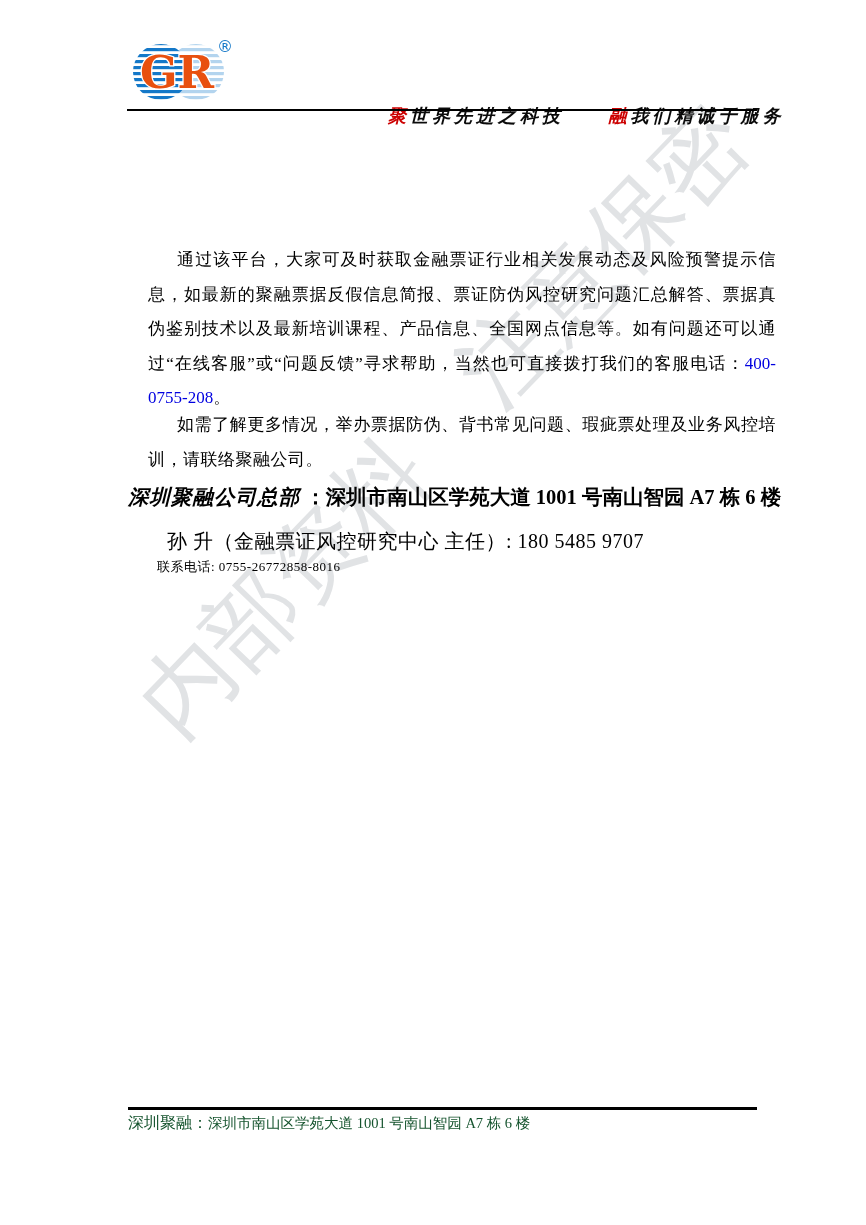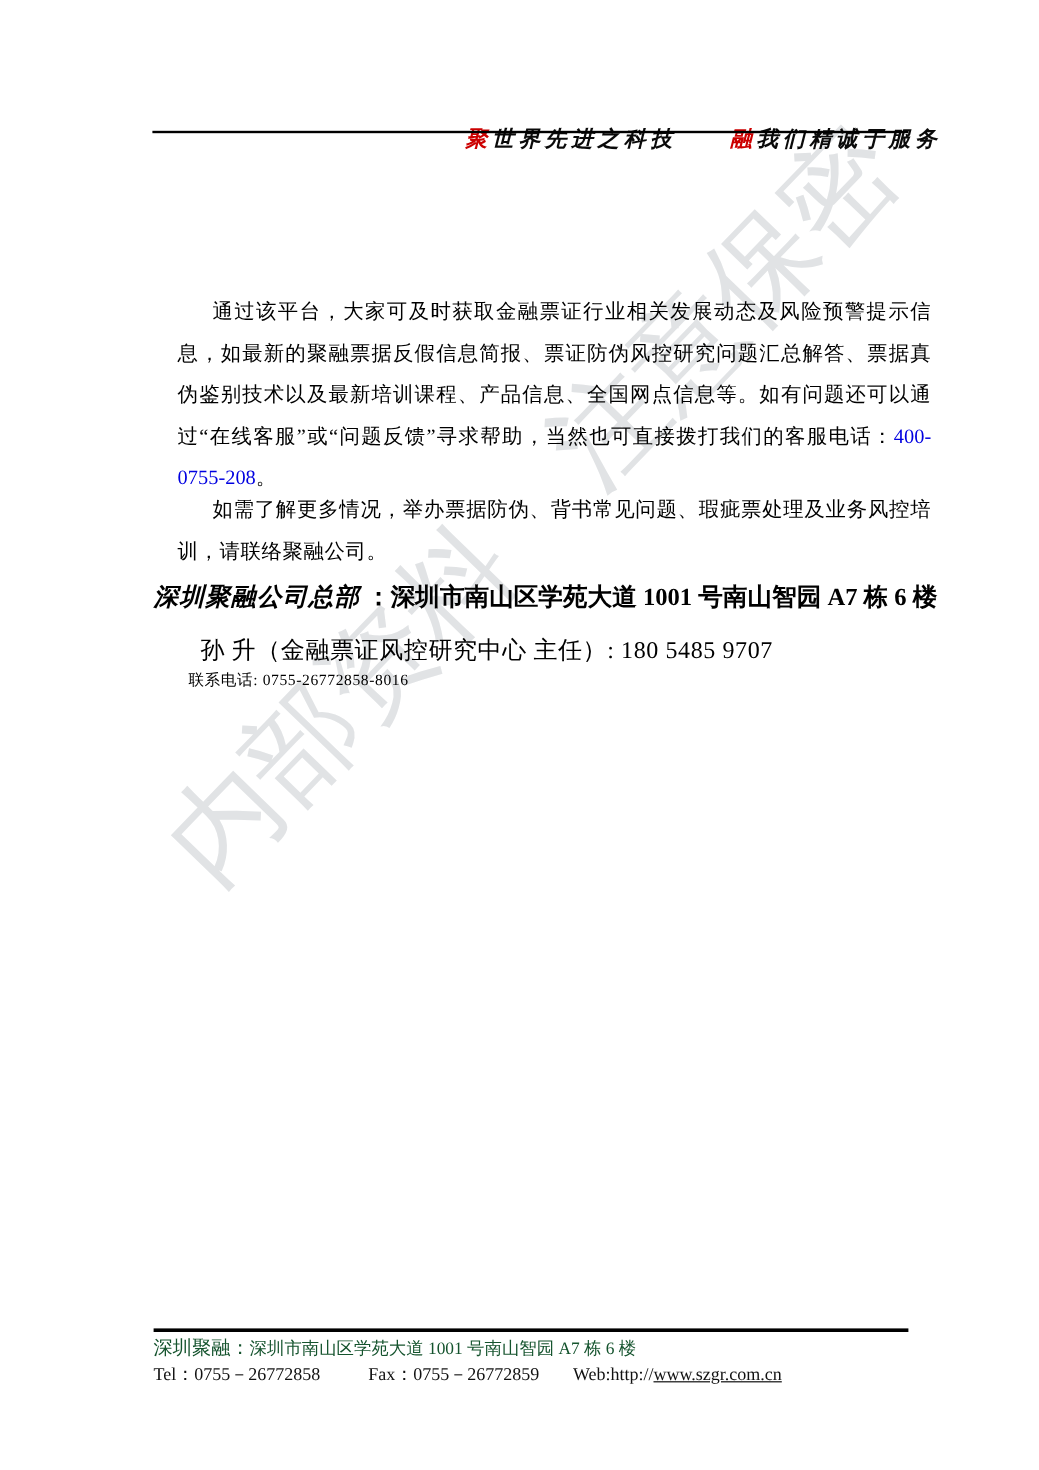--- a/index.html
+++ b/index.html
@@ -143,20 +143,38 @@
   .footer-line2 .seg-web { margin-left: 28px; }
   .web-link { text-decoration: underline; color: #111111; }
 </style>
 </head>
 <body>
 
 <div class="page">
 
   <div class="watermark">内部资料　注意保密</div>
 
+  <div class="logo">
+    <svg width="104" height="70" viewBox="0 0 104 70">
+      <defs>
+        <pattern id="darkStripes" width="8" height="6" patternUnits="userSpaceOnUse">
+          <rect width="8" height="6" fill="#ffffff"></rect>
+          <rect width="8" height="3.2" fill="#1478c8"></rect>
+        </pattern>
+        <pattern id="lightStripes" width="8" height="6" patternUnits="userSpaceOnUse">
+          <rect width="8" height="6" fill="#ffffff"></rect>
+          <rect width="8" height="3.2" fill="#b3d4ee"></rect>
+        </pattern>
+      </defs>
+      <circle cx="64" cy="36" r="28" fill="url(#lightStripes)"></circle>
+      <circle cx="29" cy="36" r="28" fill="url(#darkStripes)"></circle>
+      <text x="8" y="52" font-family="DejaVu Serif, serif" font-weight="bold" font-size="44" fill="#e8500f" stroke="#ffffff" stroke-width="2.5" paint-order="stroke">GR</text>
+      <text x="85" y="16" font-family="DejaVu Sans, sans-serif" font-size="16" fill="#1478c8">®</text>
+    </svg>
+  </div>
 
   <div class="tagline">
     <span class="seg1">
       <span class="accent">聚</span><span>世界先进之科技</span>
     </span>
     <span class="seg2">
       <span class="accent">融</span><span>我们精诚于服务</span>
     </span>
   </div>
 
@@ -174,17 +192,14 @@
 
   <div class="body-block contact-person">孙 升（金融票证风控研究中心 主任）: 180 5485 9707</div>
   <div class="body-block contact-phone">联系电话: 0755-26772858-8016</div>
 
   <div class="footer-rule"></div>
 
   <div class="footer-line1">
     <span class="footer-company">深圳聚融：</span><span class="footer-address">深圳市南山区学苑大道 1001 号南山智园 A7 栋 6 楼</span>
   </div>
 
-  <div class="footer-line2">
-    <span class="seg-tel"><span>Tel：</span><span>0755－26772858</span></span><span class="seg-fax"><span>Fax：</span><span>0755－26772859</span></span><span class="seg-web"><span>Web:http://</span><a class="web-link" href="#">www.szgr.com.cn</a></span>
-  </div>
 
 </div>
 
 </body></html>

